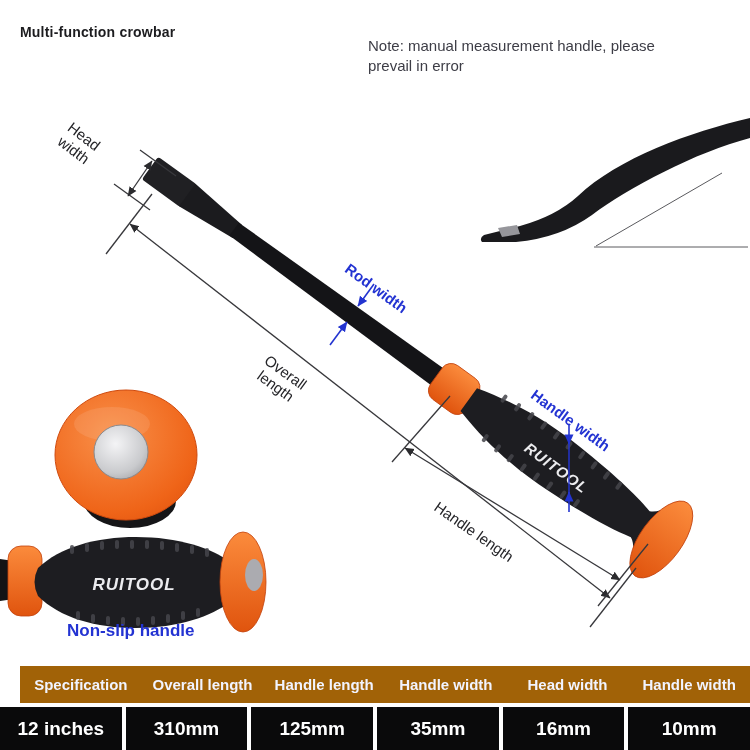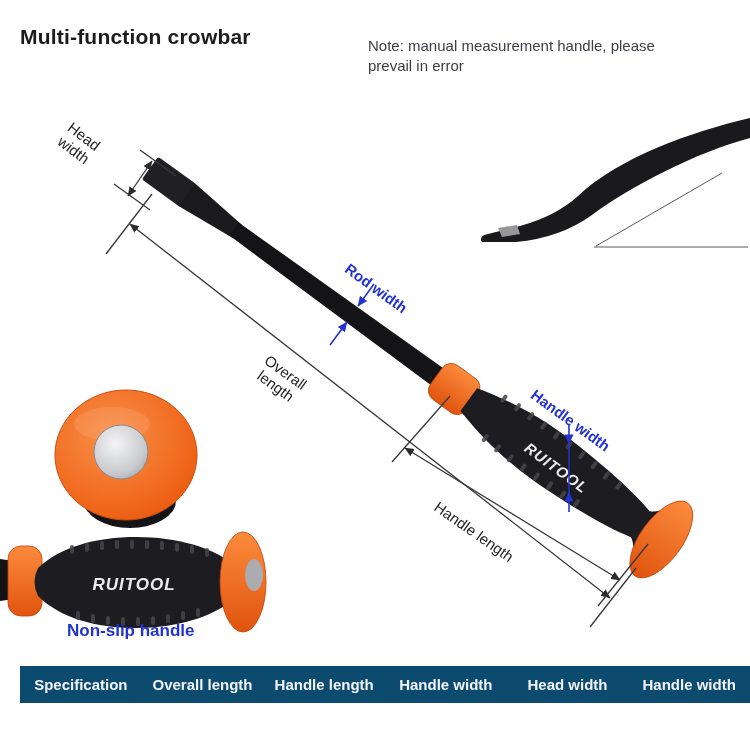--- a/index.html
+++ b/index.html
@@ -1,33 +1,33 @@
 <!DOCTYPE html>
 <html><head>
 <meta charset="utf-8">
 <style>
   html,body{margin:0;padding:0;}
   body{width:750px;height:750px;background:#ffffff;font-family:"Liberation Sans",sans-serif;overflow:hidden;}
   .stage{position:relative;width:750px;height:750px;}
   .abs{position:absolute;}
   .rot{transform-origin:left top;}
   
-  .title{left:20px;top:22px;font-size:21px;font-weight:bold;color:#1c1c1f;line-height:1.45;letter-spacing:.2px;}
+  .title{left:20px;top:22px;font-size:14px;font-weight:bold;color:#1c1c1f;line-height:1.45;letter-spacing:.2px;}
   .note{left:368px;top:36px;font-size:15px;color:#3d3d46;line-height:1.35;}
   
   .lbl{font-size:15px;white-space:nowrap;}
   .lbl-black{color:#242428;}
   .lbl-blue{color:#2333d2;font-weight:bold;}
   .wrap{white-space:normal;line-height:1.15;text-align:center;}
   .angle30{left:672px;top:188px;font-size:36px;font-weight:bold;color:#1c43dd;}
   .perc{left:46px;top:363px;font-size:16px;}
   .nonslip{left:67px;top:621px;font-size:17px;text-align:center;}
   
   .spec-table{left:0;top:666px;width:750px;}
-  .spec-head{display:flex;height:37px;background:#0c4a6e;margin-left:20px;}
+  .spec-head{display:flex;height:37px;background:#a16207;margin-left:20px;}
   .spec-gap{height:4px;background:#ffffff;}
   .spec-vals{display:flex;height:43px;}
   .spec-head .cell{flex:1;display:flex;align-items:center;justify-content:center;color:#f2f4ff;font-weight:bold;font-size:15px;}
   .spec-vals .cell{flex:1;display:flex;align-items:center;justify-content:center;background:#0a0a0b;color:#ffffff;font-weight:bold;font-size:19px;}
   .spec-vals .cell + .cell{border-left:4px solid #ffffff;}
   svg{display:block;}
 </style>
 </head>
 <body>
 
@@ -180,15 +180,23 @@
   <div class="abs spec-table">
     <div class="spec-head">
       <div class="cell">Specification</div>
       <div class="cell">Overall length</div>
       <div class="cell">Handle length</div>
       <div class="cell">Handle width</div>
       <div class="cell">Head width</div>
       <div class="cell">Handle width</div>
     </div>
     <div class="spec-gap"></div>
+    <div class="spec-vals">
+      <div class="cell">12 inches</div>
+      <div class="cell">310mm</div>
+      <div class="cell">125mm</div>
+      <div class="cell">35mm</div>
+      <div class="cell">16mm</div>
+      <div class="cell">10mm</div>
+    </div>
   </div>
 
 </div>
 
 </body></html>

